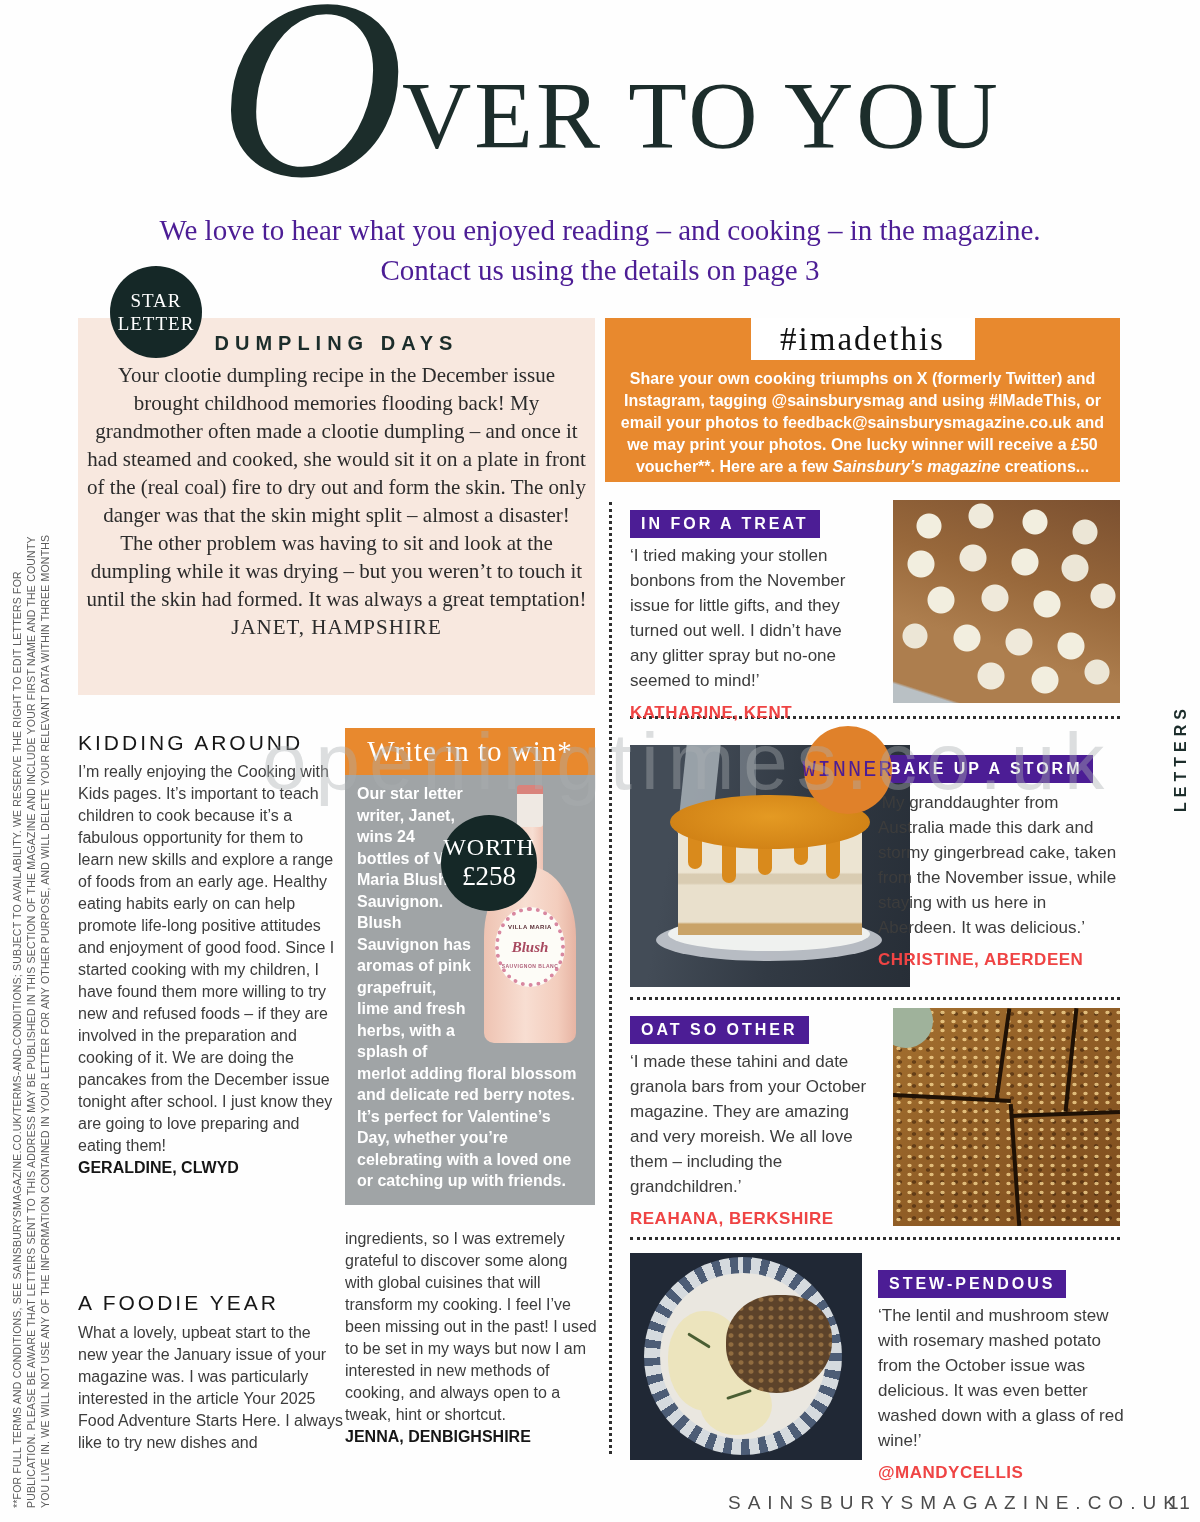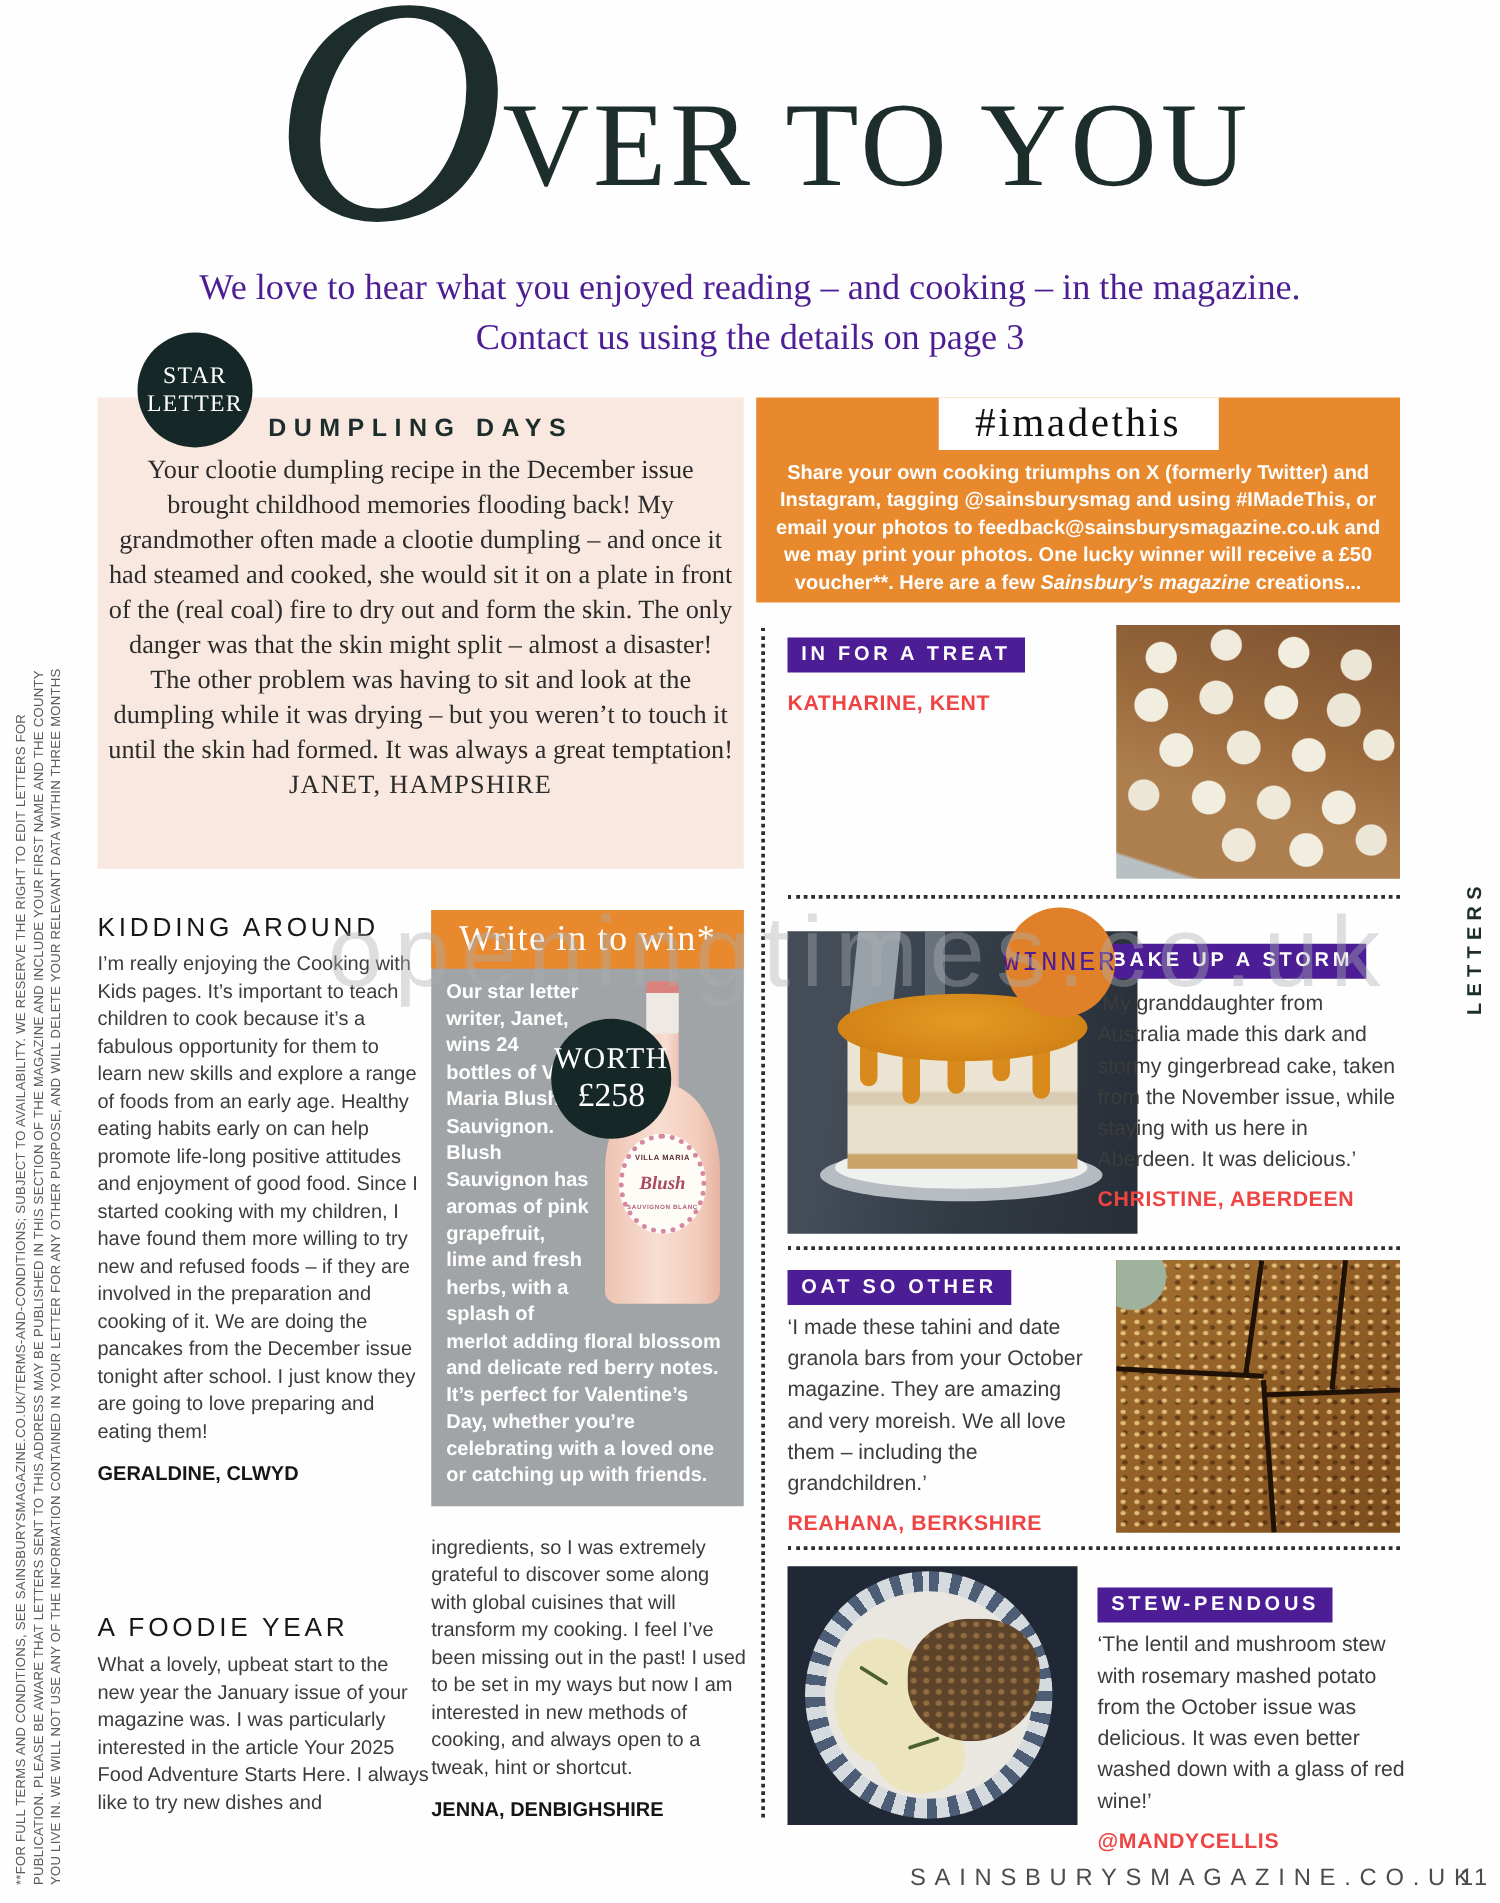--- a/index.html
+++ b/index.html
@@ -41,21 +41,21 @@
          letter-spacing:3px;padding:5px 11px;white-space:nowrap;}
   .quote{position:absolute;font-size:17px;line-height:25px;color:#3c3c3c;}
   .attr{margin-top:7px;font-weight:700;color:#ef4444;letter-spacing:0.5px;}
 
   .hsep{position:absolute;border-top:3px dotted #2e2e2e;width:490px;left:630px;}
   .vsep{position:absolute;border-left:3px dotted #2e2e2e;height:952px;left:609px;top:502px;}
 
   
   .col-heading{position:absolute;font-size:21px;font-weight:400;letter-spacing:3px;color:#171717;}
   .col-body{position:absolute;font-size:16px;line-height:22px;color:#3c3c3c;width:265px;}
-  .col-attr{font-weight:700;color:#161616;margin-top:12px;}
+  .col-attr{font-weight:700;color:#161616;}
 
   
   .win-box{position:absolute;left:345px;top:728px;width:250px;height:477px;background:#a0a4a6;
          box-sizing:border-box;}
   .win-header{height:47px;background:#e8892e;display:flex;align-items:center;justify-content:center;
          color:#fff;font-family:"Liberation Serif",serif;font-size:29px;letter-spacing:1px;}
   .win-body{padding:8px 12px 0;color:#fff;font-weight:700;font-size:16px;line-height:21.5px;}
   .worth-badge{position:absolute;left:96px;top:87px;width:96px;height:96px;border-radius:50%;
          background:#152827;color:#fff;font-family:"Liberation Serif",serif;text-align:center;
          display:flex;flex-direction:column;align-items:center;justify-content:center;z-index:3;}
@@ -174,20 +174,21 @@
     </div>
   </div>
 
   <div class="vsep"></div>
   <div class="hsep" style="top:716px;"></div>
   <div class="hsep" style="top:997px;"></div>
   <div class="hsep" style="top:1237px;"></div>
 
   <div class="label" style="left:630px;top:510px;">IN FOR A TREAT</div>
   <div class="quote" style="left:630px;top:543px;width:240px;">
+    <span>‘I tried making your stollen bonbons from the November issue for little gifts, and they turned out well. I didn’t have any glitter spray but no-one seemed to mind!’</span>
     <div class="attr">KATHARINE, KENT</div>
   </div>
   <div class="photo photo-bonbons"></div>
 
   <div class="photo photo-cake">
     <div class="cake-window"></div>
     <div class="cake-window2"></div>
     <div class="cake-plate"></div>
     <div class="cake-doily"></div>
     <div class="cake-body"></div>

